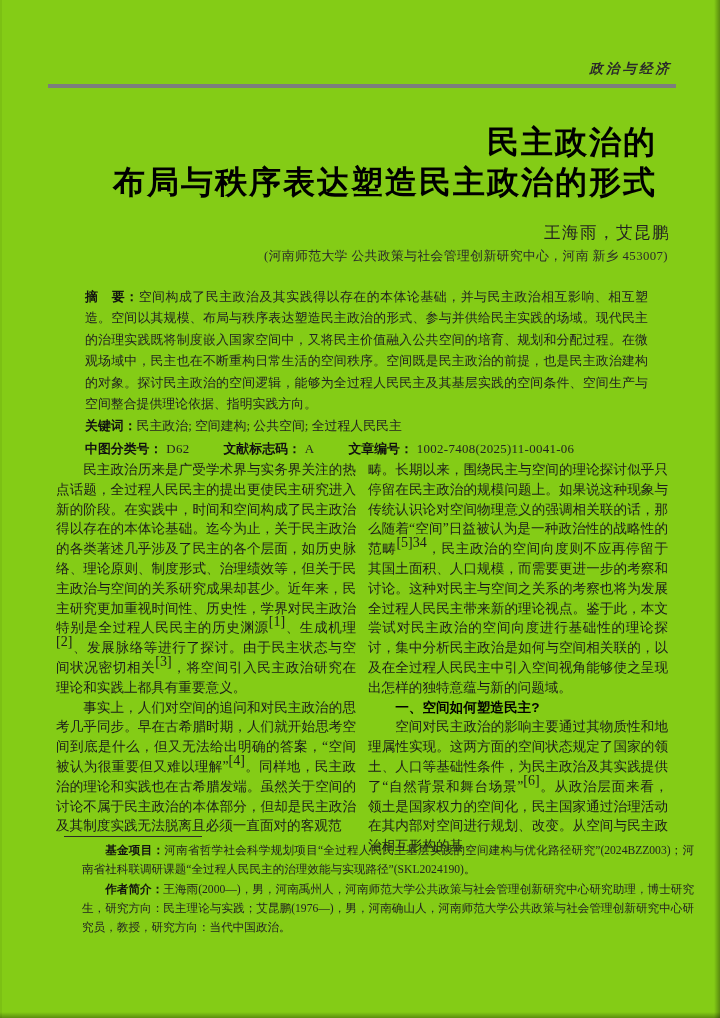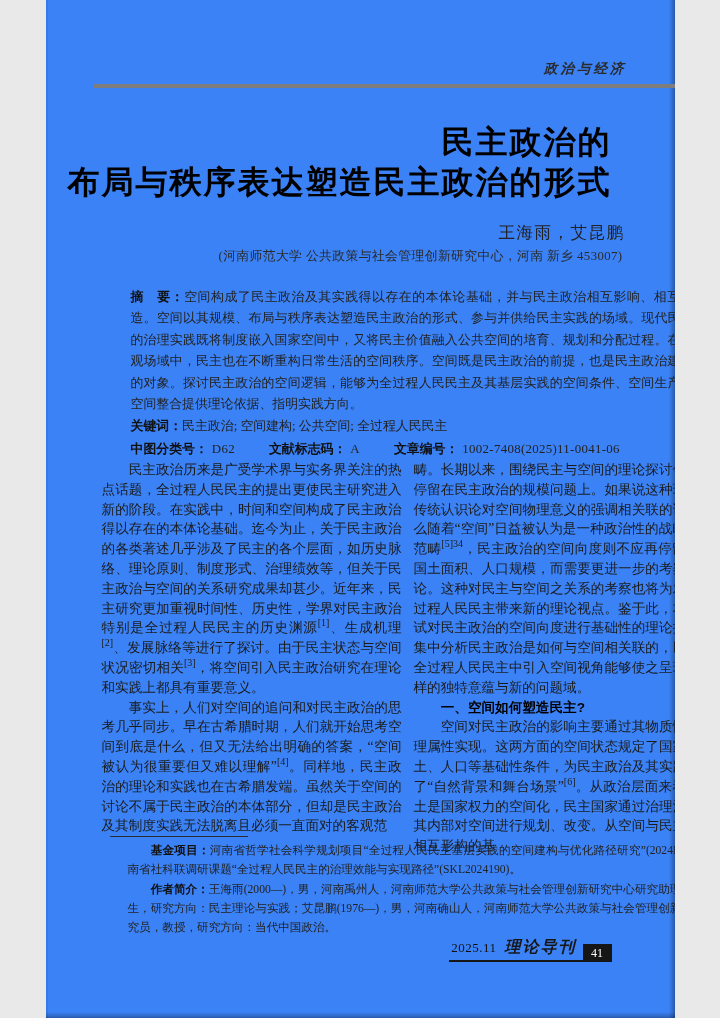--- a/index.html
+++ b/index.html
@@ -1,19 +1,19 @@
 <!DOCTYPE html>
 <html><head>
 <meta charset="utf-8">
 <style>
   html,body { margin:0; padding:0; background:#e9e9e9; }
   * { box-sizing:border-box; }
   .page {
-    position:relative; width:629px; height:1018px; margin:0 auto;
-    background:#3b82f6; color:#1c1c1c; overflow:hidden;
+    position:relative; width:720px; height:1018px; margin:0 auto;
+    background:#84cc16; color:#1c1c1c; overflow:hidden;
     font-family:"Liberation Serif","DejaVu Serif",serif;
   }
   .edge-right { position:absolute; top:0; right:0; width:6px; height:100%;
     background:linear-gradient(to right, rgba(0,0,0,0), rgba(0,0,0,0.32)); }
   .edge-bottom { position:absolute; bottom:0; left:0; width:100%; height:6px;
     background:linear-gradient(to bottom, rgba(0,0,0,0), rgba(0,0,0,0.30)); }
   .edge-left { position:absolute; top:0; left:0; width:2px; height:100%;
     background:rgba(0,0,0,0.06); }
 
   .header-label {
@@ -55,21 +55,21 @@
     font-size:13.6px; line-height:19.8px; text-align:justify; color:#1b1b1b;
   }
   .col-left { left:56px; }
   .col-right { left:368px; }
   .col p { margin:0; }
   .col p.indent { text-indent:2em;font-family:Liberation Serif, serif; }
   .body-heading {
     font-family:"Liberation Sans","DejaVu Sans",sans-serif;
     font-weight:700; text-indent:2em; color:#000;
   }
-  sup { font-size:10px; line-height:0; vertical-align:super; letter-spacing:0; }
+  sup { font-size:14px; line-height:0; vertical-align:super; letter-spacing:0; }
 
   .fn-divider { position:absolute; top:836px; left:64px; width:138px; height:1px; background:#2b2b2b; }
   .footnotes {
     position:absolute; top:841px; left:55px; width:612px;
     font-size:11.6px; line-height:18.9px; text-align:justify; color:#222;margin-left:27px;
   }
   .footnotes p { margin:0; text-indent:2em; }
 
   .footer { position:absolute; top:937px; right:63px; display:flex; align-items:flex-end; }
   .footer-text {
@@ -122,20 +122,13 @@
       <p class="indent">空间对民主政治的影响主要通过其物质性和地理属性实现。这两方面的空间状态规定了国家的领土、人口等基础性条件，为民主政治及其实践提供了“自然背景和舞台场景”<sup>[6]</sup>。从政治层面来看，领土是国家权力的空间化，民主国家通过治理活动在其内部对空间进行规划、改变。从空间与民主政治相互形构的基</p>
     </div>
 
   <div class="fn-divider"></div>
 
   <div class="footnotes">
     <p><span class="lbl">基金项目：</span><span>河南省哲学社会科学规划项目“全过程人民民主基层实践的空间建构与优化路径研究”(2024BZZ003)；河南省社科联调研课题“全过程人民民主的治理效能与实现路径”(SKL2024190)。</span></p>
     <p><span class="lbl">作者简介：</span><span>王海雨(2000—)，男，河南禹州人，河南师范大学公共政策与社会管理创新研究中心研究助理，博士研究生，研究方向：民主理论与实践；艾昆鹏(1976—)，男，河南确山人，河南师范大学公共政策与社会管理创新研究中心研究员，教授，研究方向：当代中国政治。</span></p>
   </div>
 
-  <div class="footer">
-    <span class="footer-text">
-      <span class="footer-issue">2025.11</span>
-      <span class="footer-journal">理论导刊</span>
-    </span>
-    <span class="page-box">41</span>
-  </div>
 </div>
 
 </body></html>

